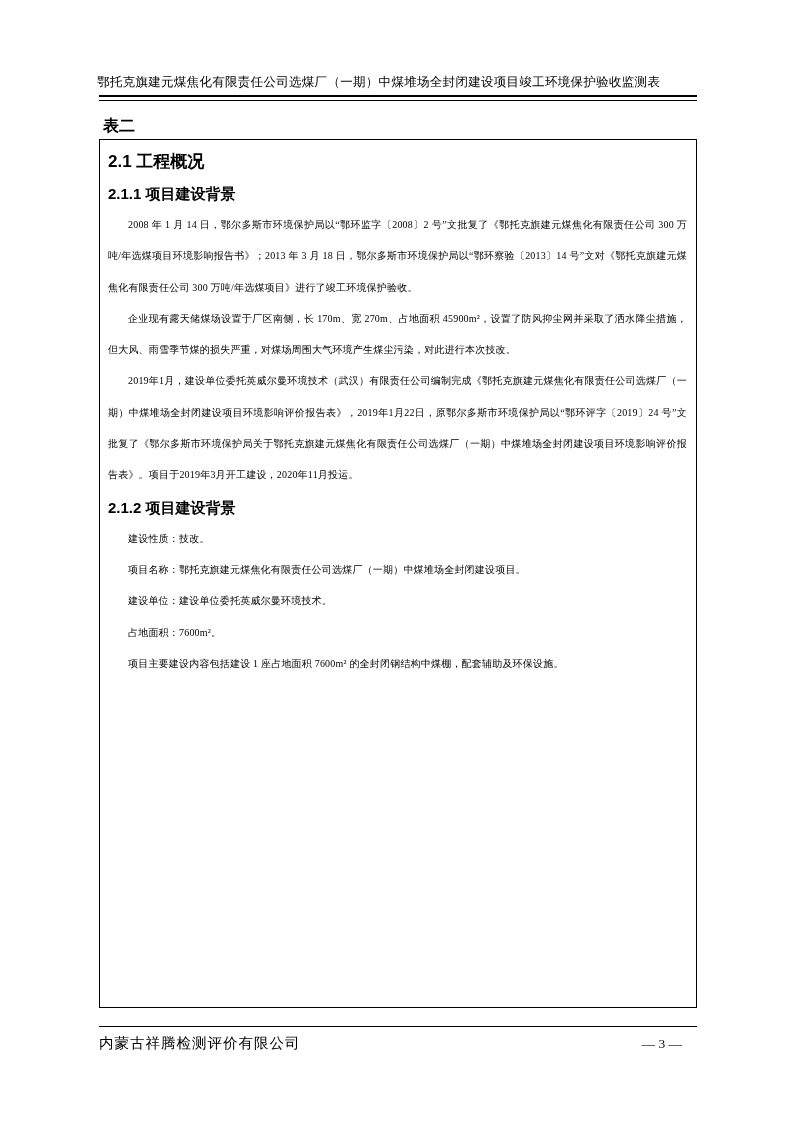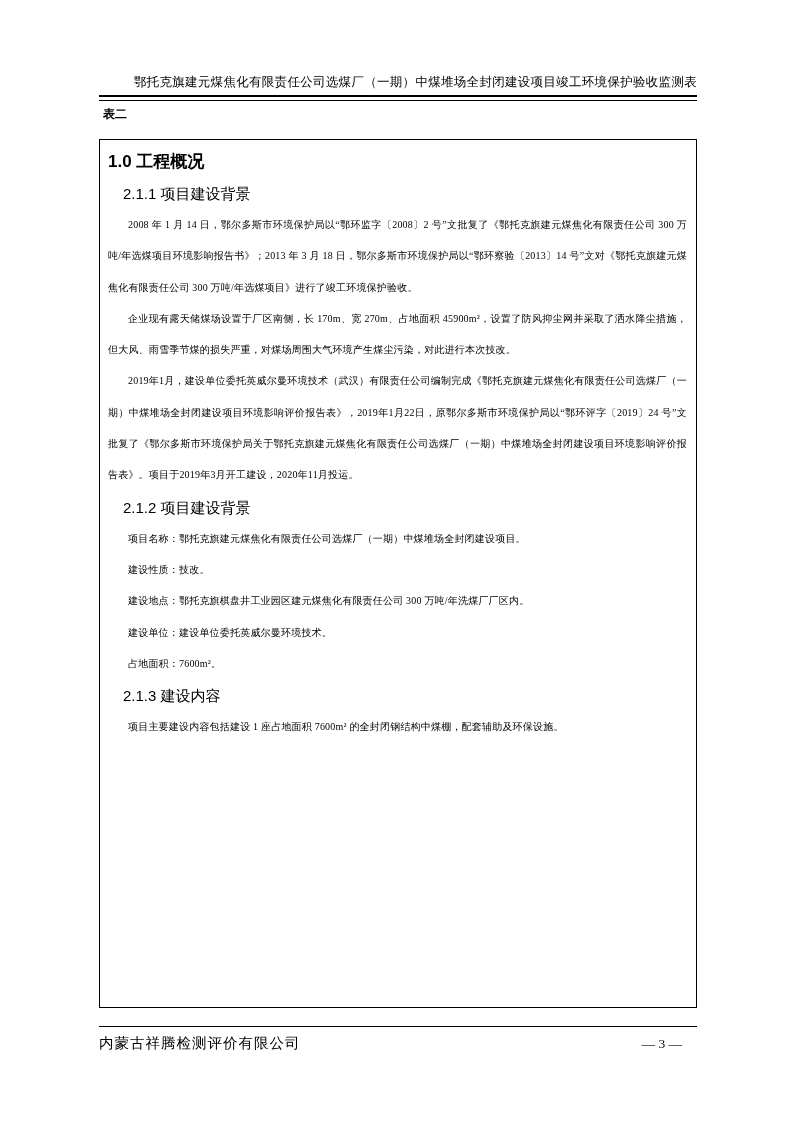--- a/index.html
+++ b/index.html
@@ -11,60 +11,60 @@
   .page {
     position: relative;
     width: 794px;
     height: 1123px;
     background: #ffffff;
     overflow: hidden;
   }
   .header-title {
     position: absolute;
     top: 74px; left: 97px; width: 600px;
-    text-align: right;
+    text-align: left;
     font-size: 12.5px;
     letter-spacing: 0.3px;
     white-space: nowrap;
   }
   .header-rule {
     position: absolute;
     top: 95px; left: 99px; width: 598px;
     height: 3px;
     border-top: 2.5px solid #000;
     border-bottom: 1px solid #000;
   }
   .table-label {
     position: absolute;
-    top: 106px; left: 103px;
+    top: 116px; left: 103px;
     font-family: "Liberation Sans", "DejaVu Sans", sans-serif;
     font-weight: bold;
-    font-size: 12px;
+    font-size: 16px;
   }
   .content-box {
     position: absolute;
     top: 139px; left: 99px;
     width: 598px; height: 869px;
     border: 1.5px solid #000;
     box-sizing: border-box;
     padding: 7px 9px 0 8px;
   }
   .sec-title {
     font-family: "Liberation Sans", "DejaVu Sans", sans-serif;
     font-weight: bold;
     font-size: 17px;
     line-height: 30px;
     margin: 0;
   }
   .sub-heading {
     font-family: "Liberation Sans", "DejaVu Sans", sans-serif;
-    font-weight: normal;
+    font-weight: bold;
     font-size: 15px;
     line-height: 30px;
-    margin: 2px 0 0 15px;
+    margin: 2px 0 0 0;
   }
   .body-p {
     font-size: 10px;
     line-height: 31.3px;
     text-align: justify;
     text-indent: 2em;
     margin: 0;
     letter-spacing: 0.2px;
   }
   .footer-rule {
@@ -92,37 +92,35 @@
 <div class="page">
 
   <div class="header-title">鄂托克旗建元煤焦化有限责任公司选煤厂（一期）中煤堆场全封闭建设项目竣工环境保护验收监测表</div>
 
   <div class="header-rule"></div>
 
   <div class="table-label">表二</div>
 
   <div class="content-box">
 
-    <h1 class="sec-title">1.0 工程概况</h1>
+    <h1 class="sec-title">2.1 工程概况</h1>
 
     <h2 class="sub-heading">2.1.1 项目建设背景</h2>
 
     <p class="body-p">2008 年 1 月 14 日，鄂尔多斯市环境保护局以“鄂环监字〔2008〕2 号”文批复了《鄂托克旗建元煤焦化有限责任公司 300 万吨/年选煤项目环境影响报告书》；2013 年 3 月 18 日，鄂尔多斯市环境保护局以“鄂环察验〔2013〕14 号”文对《鄂托克旗建元煤焦化有限责任公司 300 万吨/年选煤项目》进行了竣工环境保护验收。</p>
     <p class="body-p">企业现有露天储煤场设置于厂区南侧，长 170m、宽 270m、占地面积 45900m²，设置了防风抑尘网并采取了洒水降尘措施，但大风、雨雪季节煤的损失严重，对煤场周围大气环境产生煤尘污染，对此进行本次技改。</p>
     <p class="body-p">2019年1月，建设单位委托英威尔曼环境技术（武汉）有限责任公司编制完成《鄂托克旗建元煤焦化有限责任公司选煤厂（一期）中煤堆场全封闭建设项目环境影响评价报告表》，2019年1月22日，原鄂尔多斯市环境保护局以“鄂环评字〔2019〕24 号”文批复了《鄂尔多斯市环境保护局关于鄂托克旗建元煤焦化有限责任公司选煤厂（一期）中煤堆场全封闭建设项目环境影响评价报告表》。项目于2019年3月开工建设，2020年11月投运。</p>
 
     <h2 class="sub-heading">2.1.2 项目建设背景</h2>
 
+    <p class="body-p">建设性质：技改。</p>
     <p class="body-p">项目名称：鄂托克旗建元煤焦化有限责任公司选煤厂（一期）中煤堆场全封闭建设项目。</p>
-    <p class="body-p">建设性质：技改。</p>
-    <p class="body-p">建设地点：鄂托克旗棋盘井工业园区建元煤焦化有限责任公司 300 万吨/年洗煤厂厂区内。</p>
     <p class="body-p">建设单位：建设单位委托英威尔曼环境技术。</p>
     <p class="body-p">占地面积：7600m²。</p>
 
-    <h2 class="sub-heading">2.1.3 建设内容</h2>
 
     <p class="body-p">项目主要建设内容包括建设 1 座占地面积 7600m² 的全封闭钢结构中煤棚，配套辅助及环保设施。</p>
 
   </div>
 
   <div class="footer-rule"></div>
 
   <div class="footer-company">内蒙古祥腾检测评价有限公司</div>
 
   <div class="page-number">— 3 —</div>

